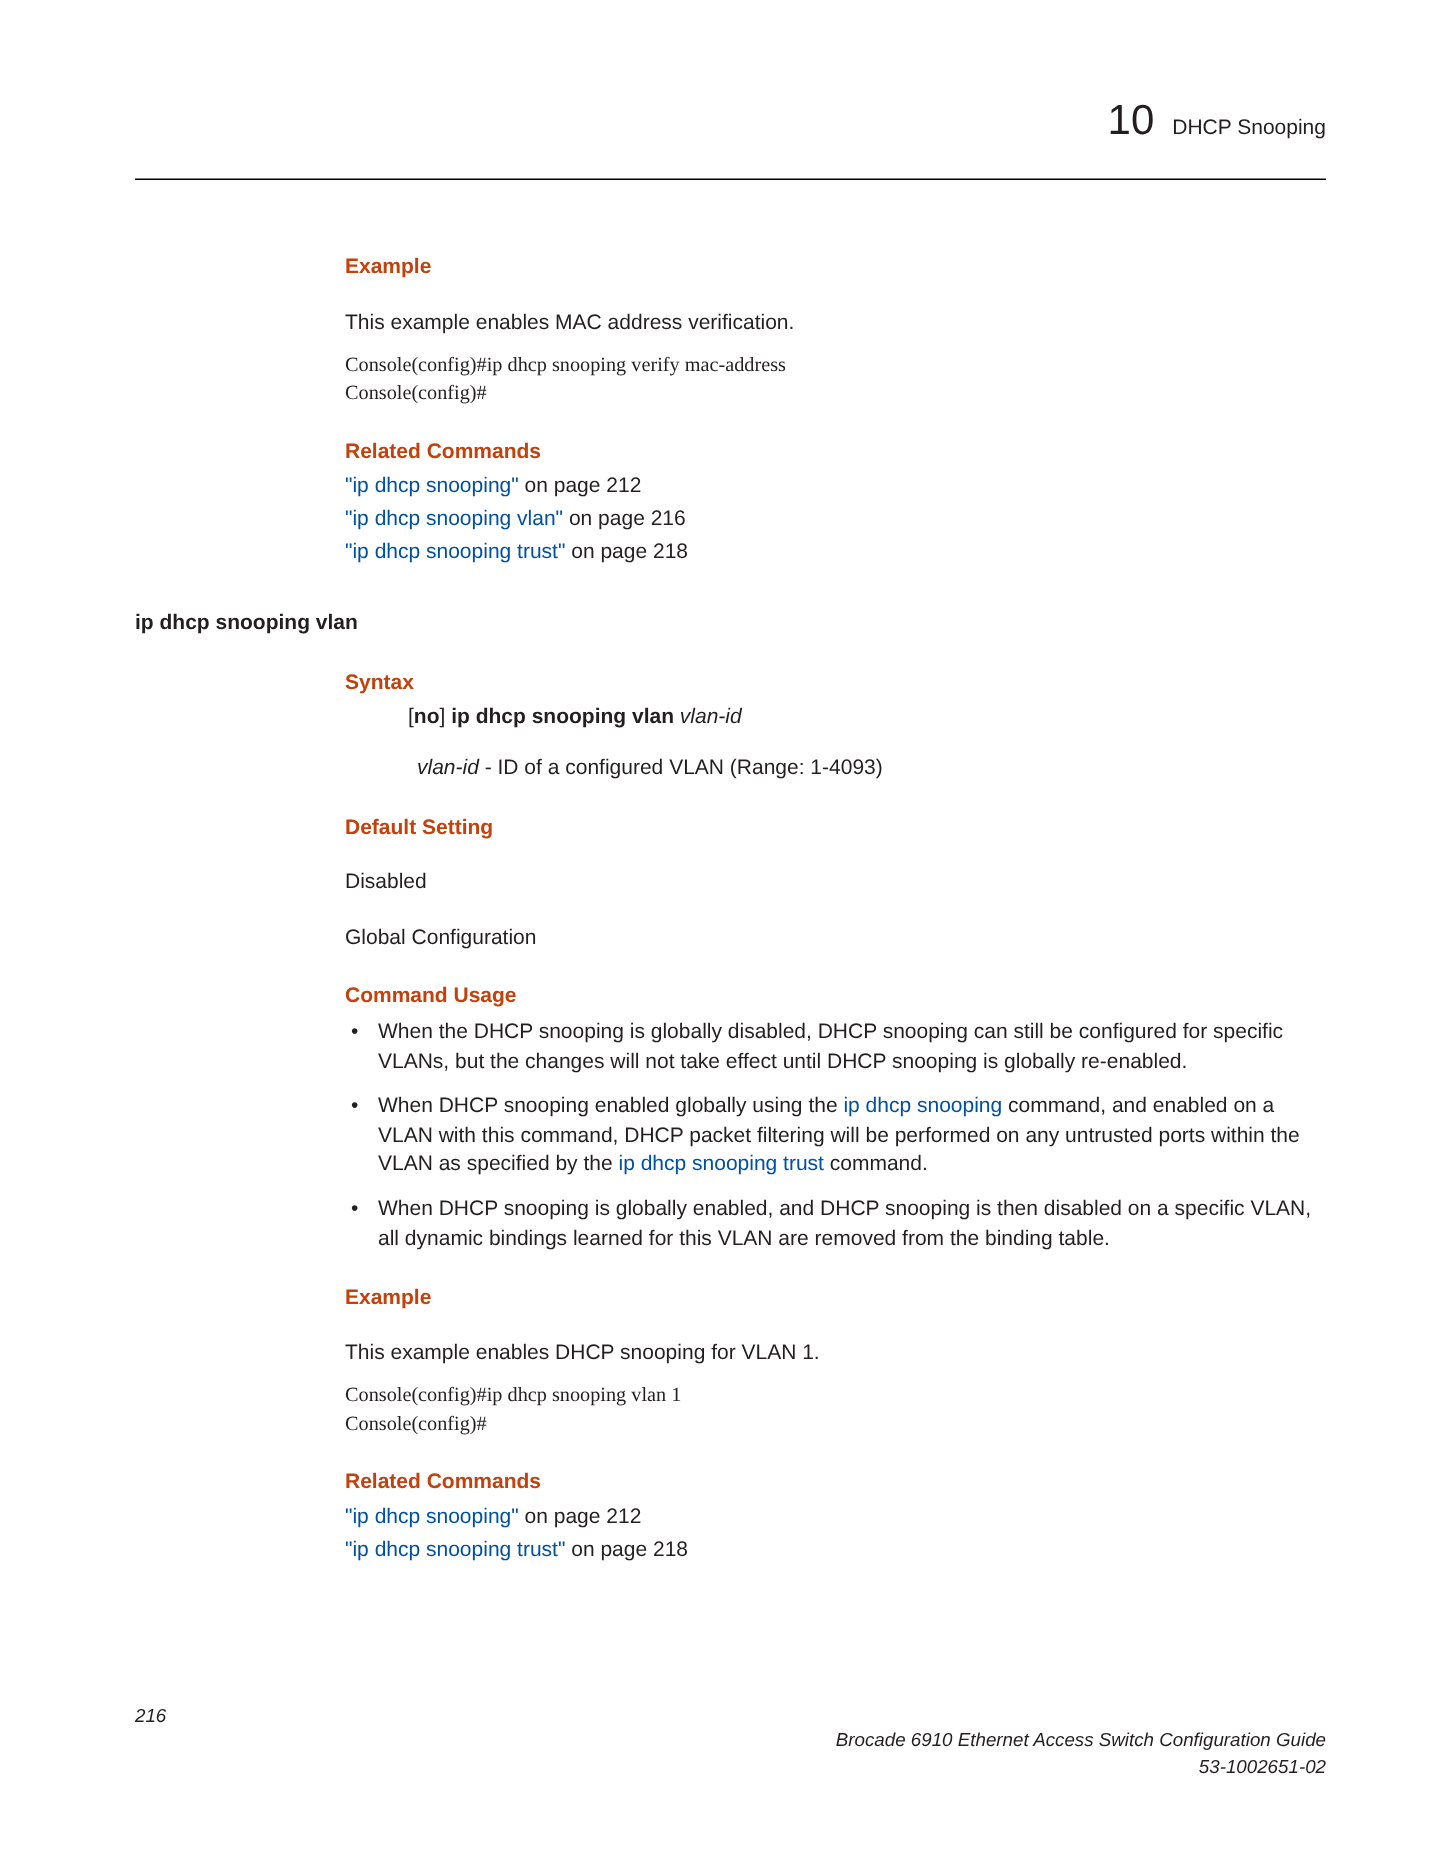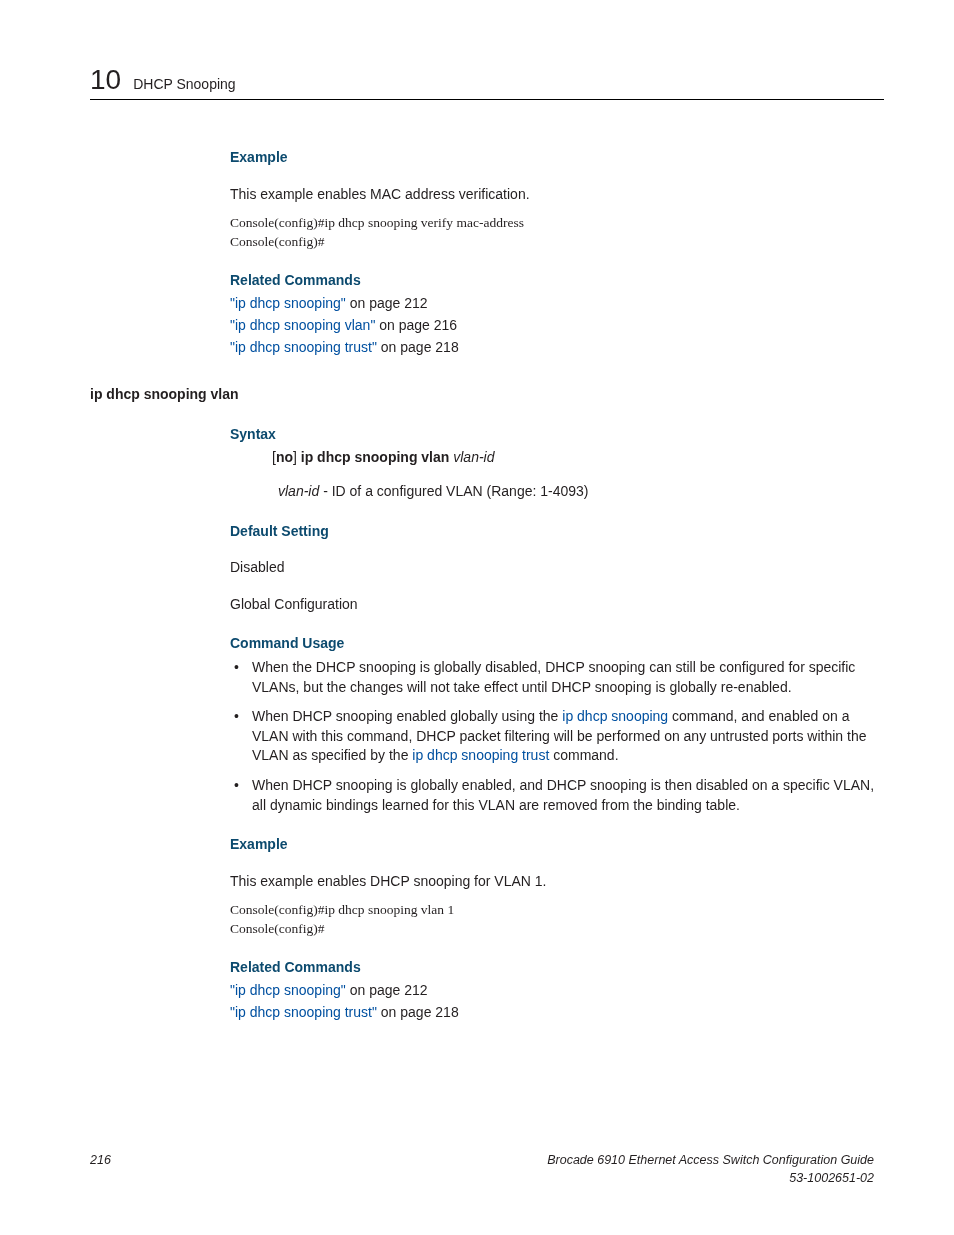--- a/index.html
+++ b/index.html
@@ -13,39 +13,40 @@
     height: 1235px;
     box-sizing: border-box;
     position: relative;
     line-height: 1.4;
   }
   .page-header {
     display: flex;
     align-items: baseline;
     gap: 12px;
     border-bottom: 1px solid #000;
-    padding-bottom: 0;
+    padding-bottom: 20px;
     margin-bottom: 48px;
+    justify-content: flex-end;
   }
   .page-header .chapter-num {
     font-size: 28px;
     font-weight: 400;
   }
   .page-header .chapter-title {
     font-size: 14px;
     font-weight: 400;
   }
   .content {
     margin-left: 140px;
   }
   h4.section-title {
     font-size: 14px;
     font-weight: bold;
     margin: 20px 0 4px 0;
-    color: #0c4a6e;
+    color: #c2410c;
   }
   p.body {
     margin: 17px 0 8px 0;
   }
   pre.console {
     font-family: Liberation Serif, serif;
     font-size: 13.5px;
     white-space: pre;
     margin: 10px 0 6px 0;
     line-height: 1.35;
@@ -76,26 +77,26 @@
     content: "•";
     position: absolute;
     left: 4px;
     top: 0;
     font-size: 14px;
   }
   .footer {
     position: absolute;
     bottom: 48px;
     left: 90px;
-    right: 80px;
+    right: 70px;
     font-style: italic;
     font-size: 12.5px;
   }
   .footer .pnum { font-style: italic; float: left; }
-  .footer .ftext { text-align: right; }
+  .footer .ftext { text-align: right; margin-top: 16px; }
 </style>
 </head>
 <body>
 
 <div class="page-header">
   <span class="chapter-num">10</span>
   <span class="chapter-title">DHCP Snooping</span>
 </div>
 
 <div class="content">

